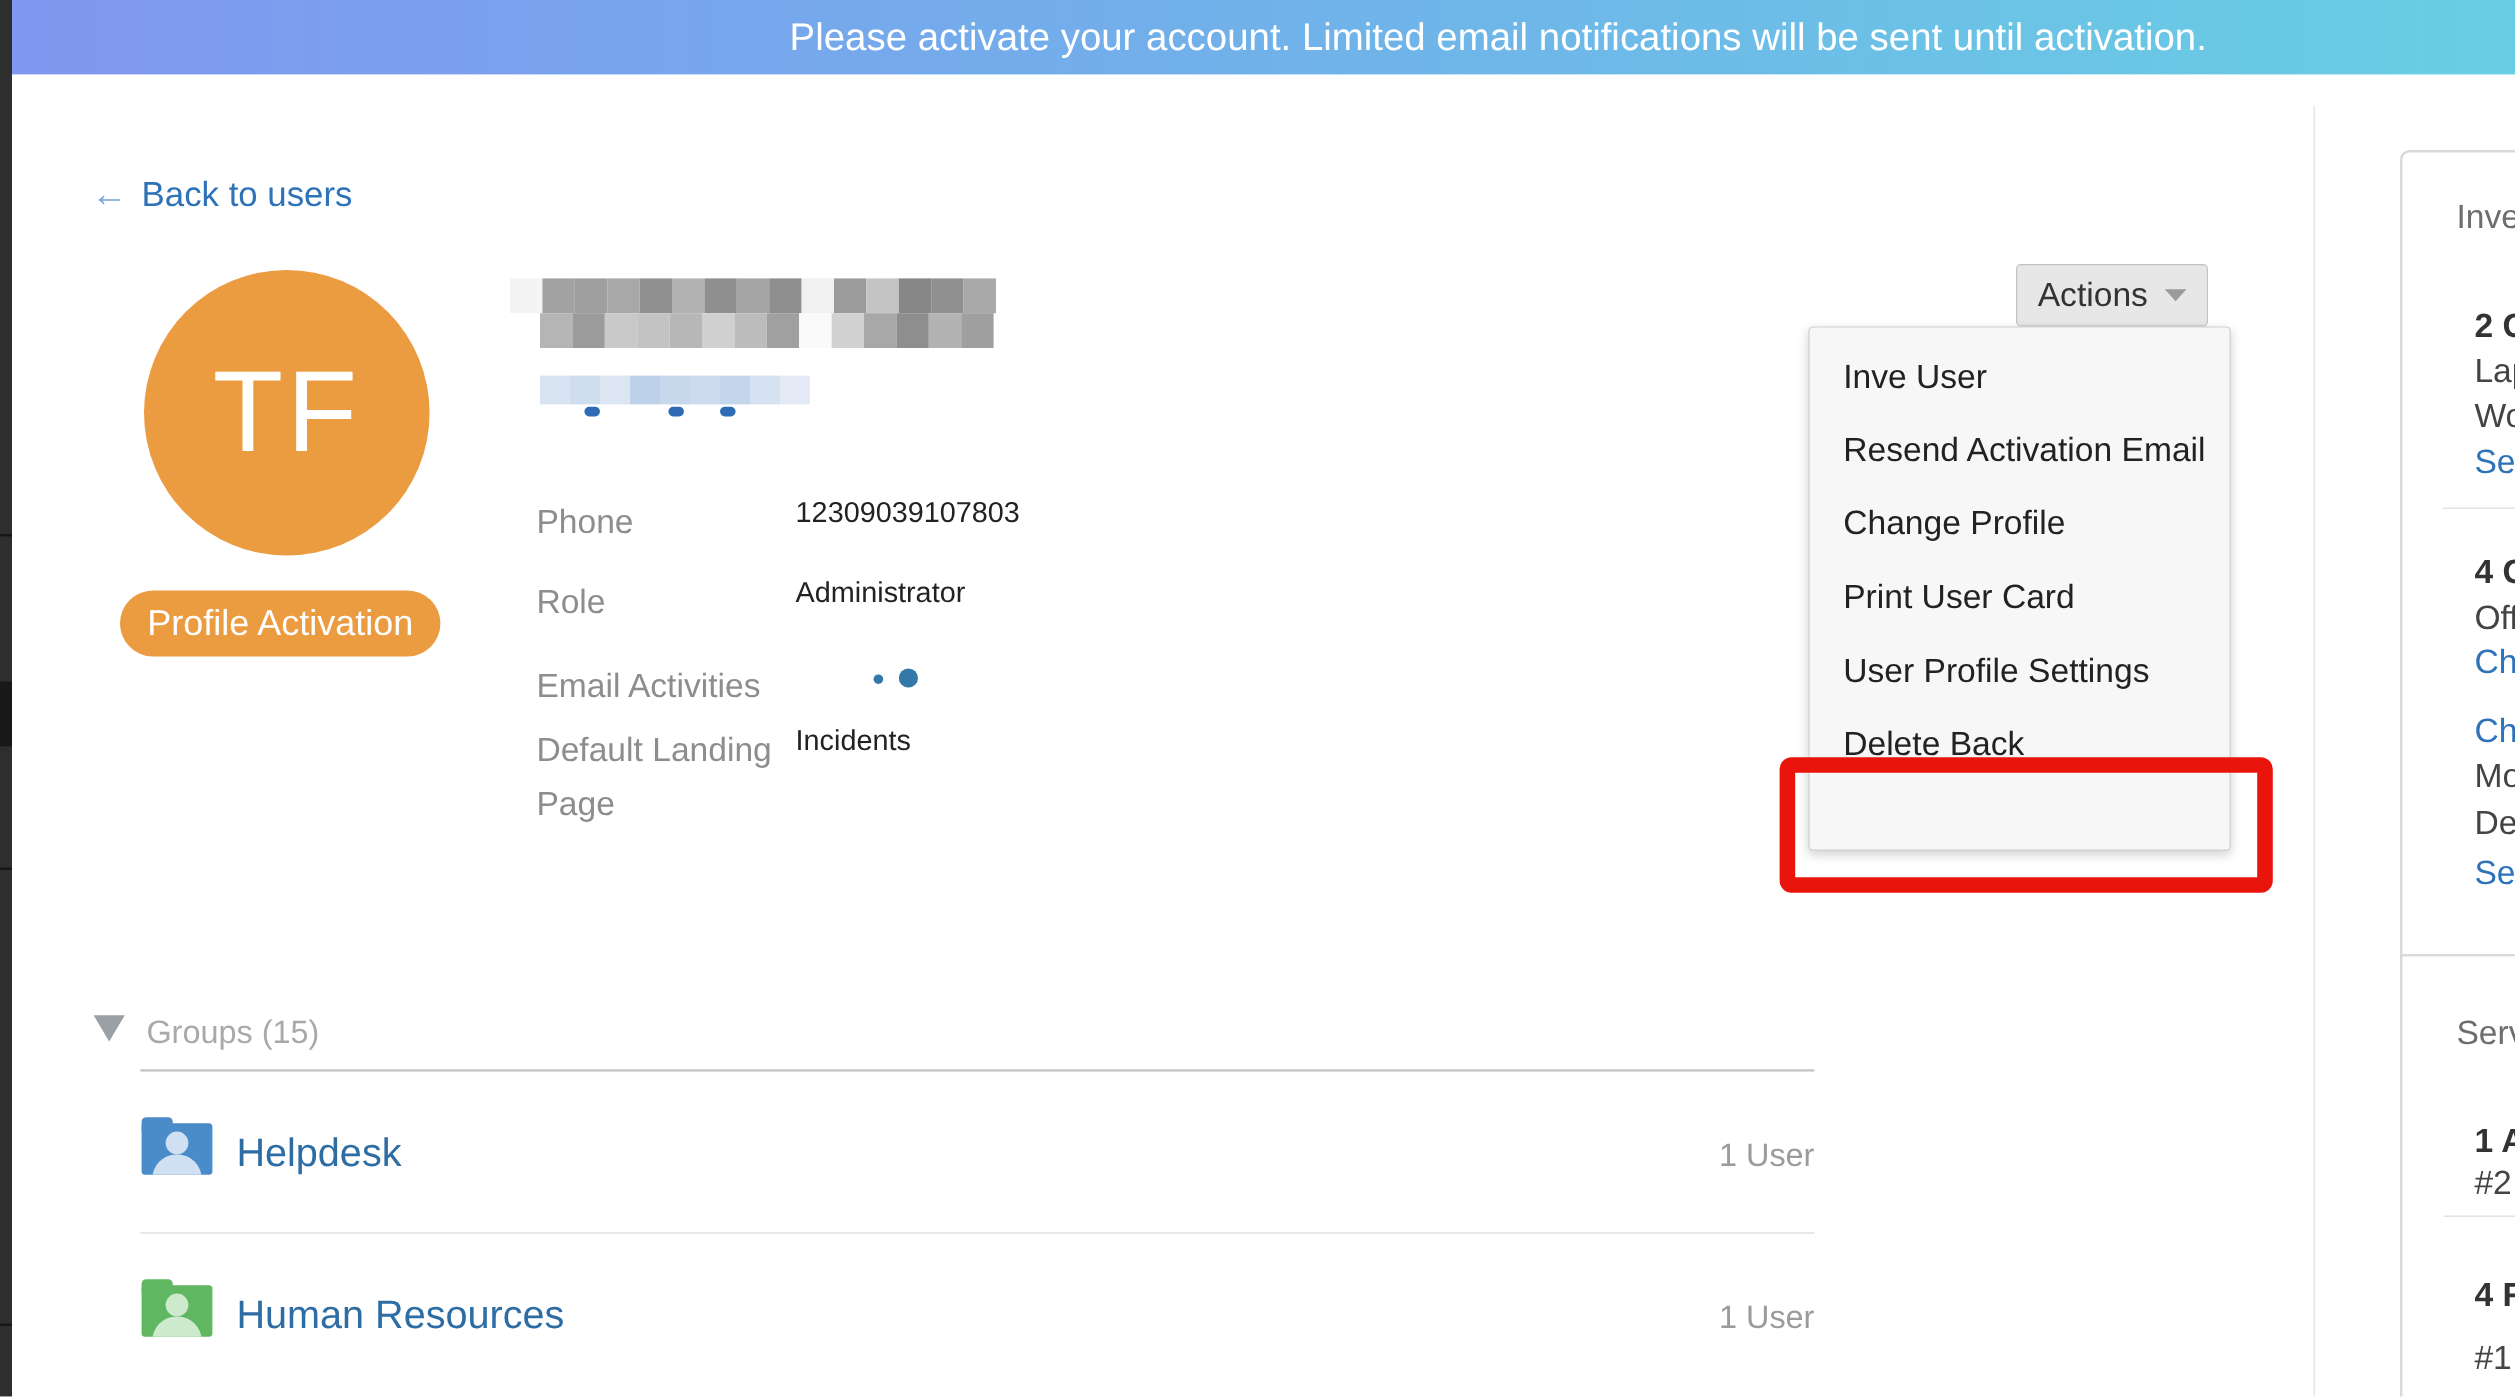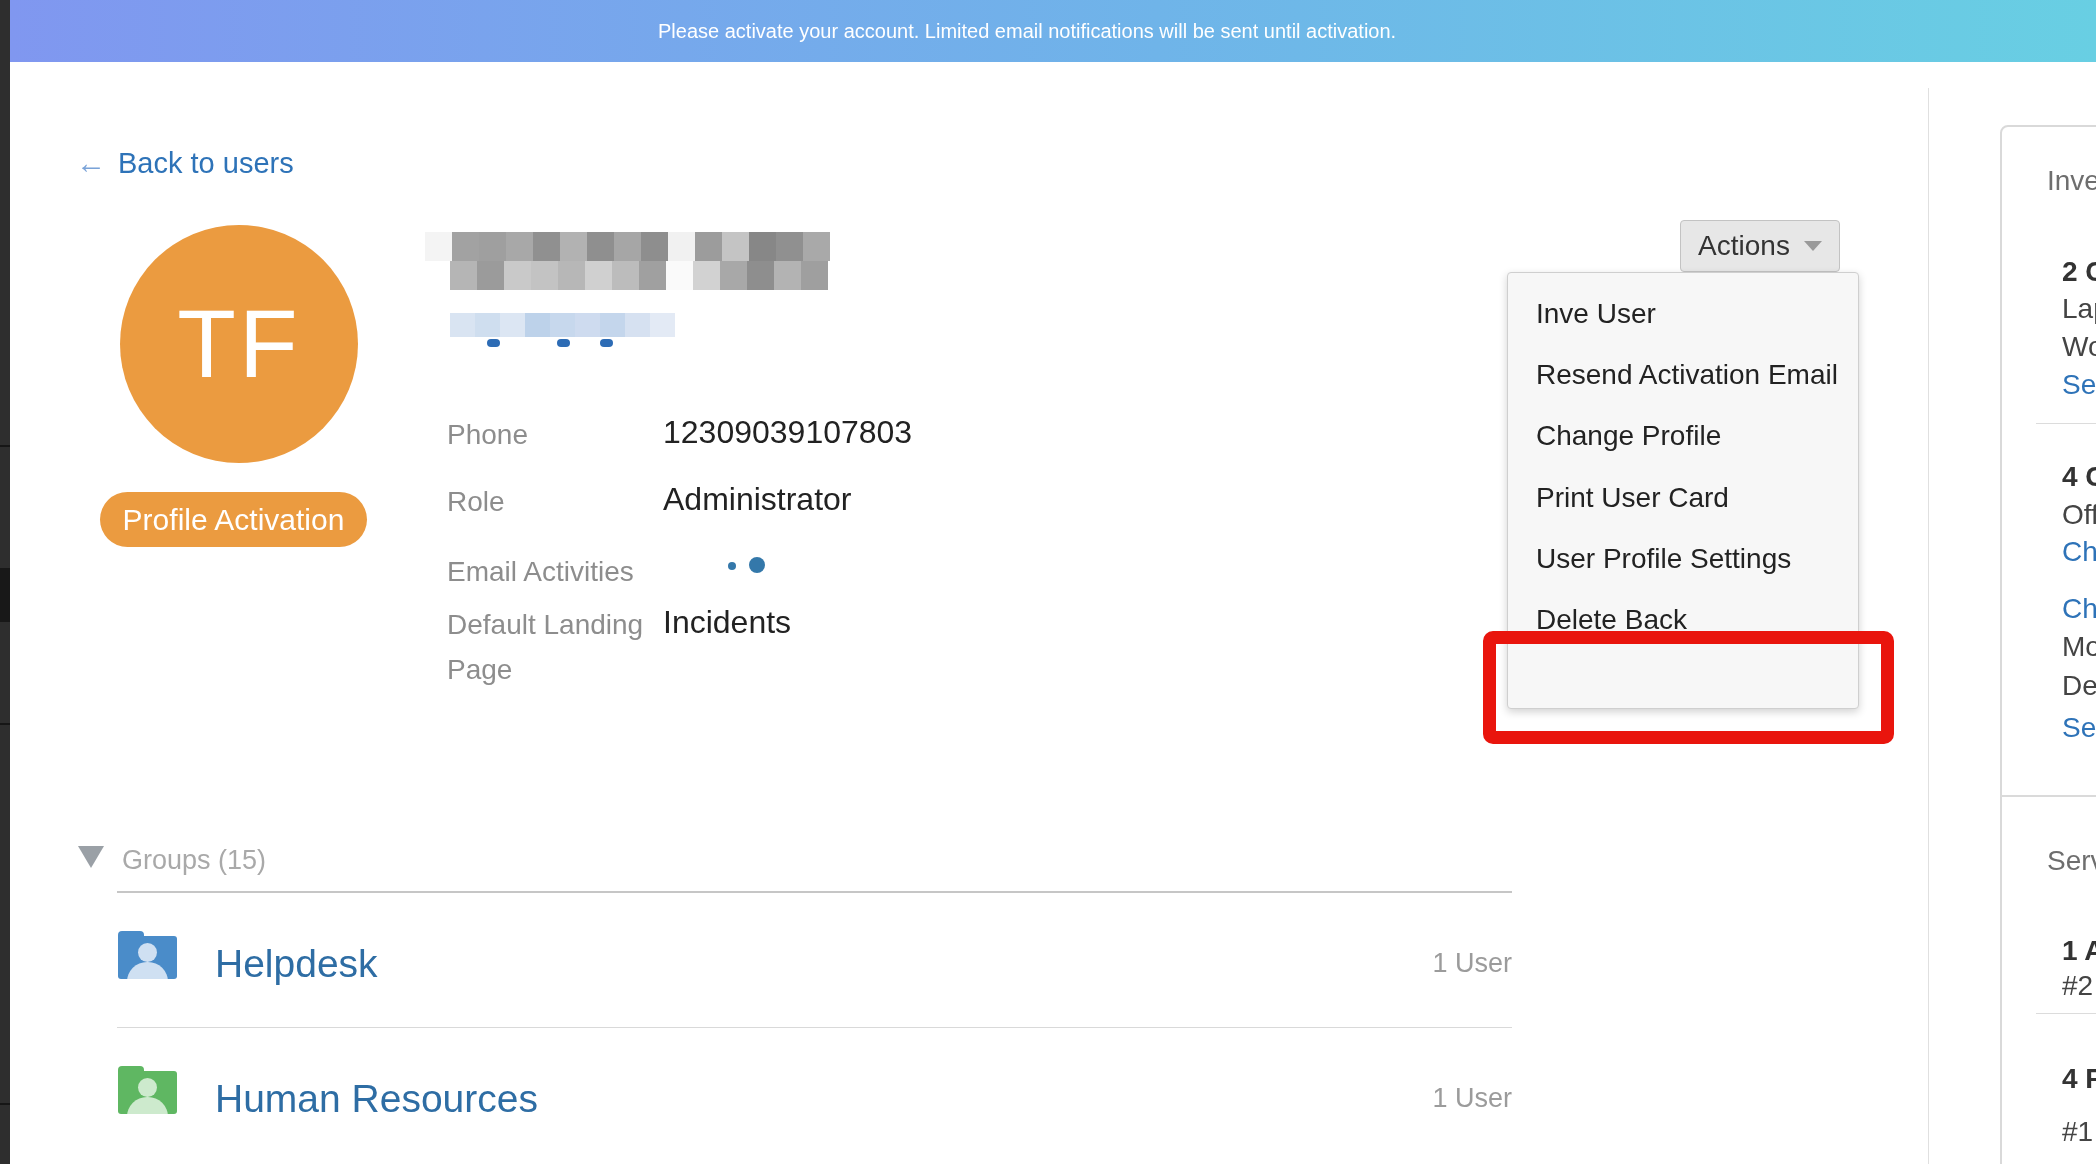--- a/index.html
+++ b/index.html
@@ -8,42 +8,42 @@
 
   
   .edge-strip{position:absolute;left:0;top:0;width:10px;height:1164px;background:#2e2e2e;}
   .edge-strip .seg-line{position:absolute;left:0;width:10px;height:2px;background:#161616;}
   .edge-strip .seg-dark{position:absolute;left:0;width:10px;background:#181818;}
 
   
   .banner{position:absolute;left:10px;top:0;width:2086px;height:62px;
           background:linear-gradient(90deg,#8097f0 0%,#6fb4e9 55%,#68cfe3 100%);}
   .banner-text{position:absolute;left:648px;top:0;height:62px;line-height:62px;
-               color:#ffffff;font-size:20px;white-space:nowrap;}
+               color:#ffffff;font-size:32px;white-space:nowrap;}
 
   
   .back-link{position:absolute;left:76px;top:146px;color:#2e73b8;font-size:29px;cursor:pointer;}
   .back-arrow{color:#7aa3d8;font-size:30px;margin-right:12px;}
 
   
   .avatar{position:absolute;left:120px;top:225px;width:238px;height:238px;border-radius:50%;
           background:#eb9b40;color:#fff;display:flex;align-items:center;justify-content:center;
           font-size:96px;font-weight:400;letter-spacing:3px;}
   .badge{position:absolute;left:100px;top:492px;width:267px;height:55px;border-radius:28px;
          background:#eb9b40;color:#fff;font-size:30px;display:flex;align-items:center;justify-content:center;}
 
   
   .mosaic{position:absolute;display:flex;}
   .mosaic span{flex:none;width:27px;height:29px;}
   .mosaic.email span{width:25px;height:24px;}
   .squiggle{position:absolute;width:13px;height:8px;border-radius:4px;background:#2d6cb5;}
 
   
   .field-label{position:absolute;left:447px;width:215px;color:#8d8d8d;font-size:28px;line-height:45px;}
-  .field-value{position:absolute;left:663px;color:#222222;font-size:32px;}
+  .field-value{position:absolute;left:663px;color:#222222;font-size:24px;}
   .dot{position:absolute;border-radius:50%;background:#3478aa;}
 
   
   .actions-btn{position:absolute;left:1680px;top:220px;width:160px;height:52px;background:#e7e7e7;
                border:1px solid #c3c3c3;border-radius:4px;box-sizing:border-box;cursor:pointer;
                display:flex;align-items:center;justify-content:center;gap:14px;}
   .actions-btn .lbl{color:#333;font-size:28px;}
   .caret-down{width:0;height:0;border-left:9px solid transparent;border-right:9px solid transparent;
               border-top:10px solid #9a9a9a;}
   .menu{position:absolute;left:1507px;top:272px;width:352px;height:437px;background:#f7f7f7;
@@ -55,21 +55,21 @@
   
   .red-box{position:absolute;left:1483px;top:631px;width:411px;height:113px;box-sizing:border-box;
            border:13px solid #e9150d;border-radius:10px;}
 
   
   .tri-down{position:absolute;left:78px;top:846px;width:0;height:0;
             border-left:13px solid transparent;border-right:13px solid transparent;
             border-top:22px solid #9aa0a6;cursor:pointer;}
   .groups-header{position:absolute;left:122px;top:845px;color:#a9a9a9;font-size:27px;}
   .hline{position:absolute;background:#c6c6c6;}
-  .group-name{position:absolute;left:215px;color:#2e6da4;font-size:39px;cursor:pointer;}
+  .group-name{position:absolute;left:197px;color:#2e6da4;font-size:33px;cursor:pointer;}
   .group-count{position:absolute;left:1300px;width:212px;text-align:right;color:#9b9b9b;font-size:27px;}
 
   
   .folder{position:absolute;left:118px;width:59px;height:48px;}
   .folder .tab{position:absolute;left:0;top:0;width:26px;height:12px;border-radius:4px 4px 0 0;}
   .folder .fbody{position:absolute;left:0;top:5px;width:59px;height:43px;border-radius:3px;overflow:hidden;}
   .folder .head{position:absolute;left:20px;top:7px;width:19px;height:19px;border-radius:50%;}
   .folder .shoulders{position:absolute;left:9px;top:26px;width:41px;height:30px;border-radius:20px 20px 0 0;}
   .folder.blue .tab,.folder.blue .fbody{background:#4a8cc9;}
   .folder.blue .head,.folder.blue .shoulders{background:#cfe0f2;}

